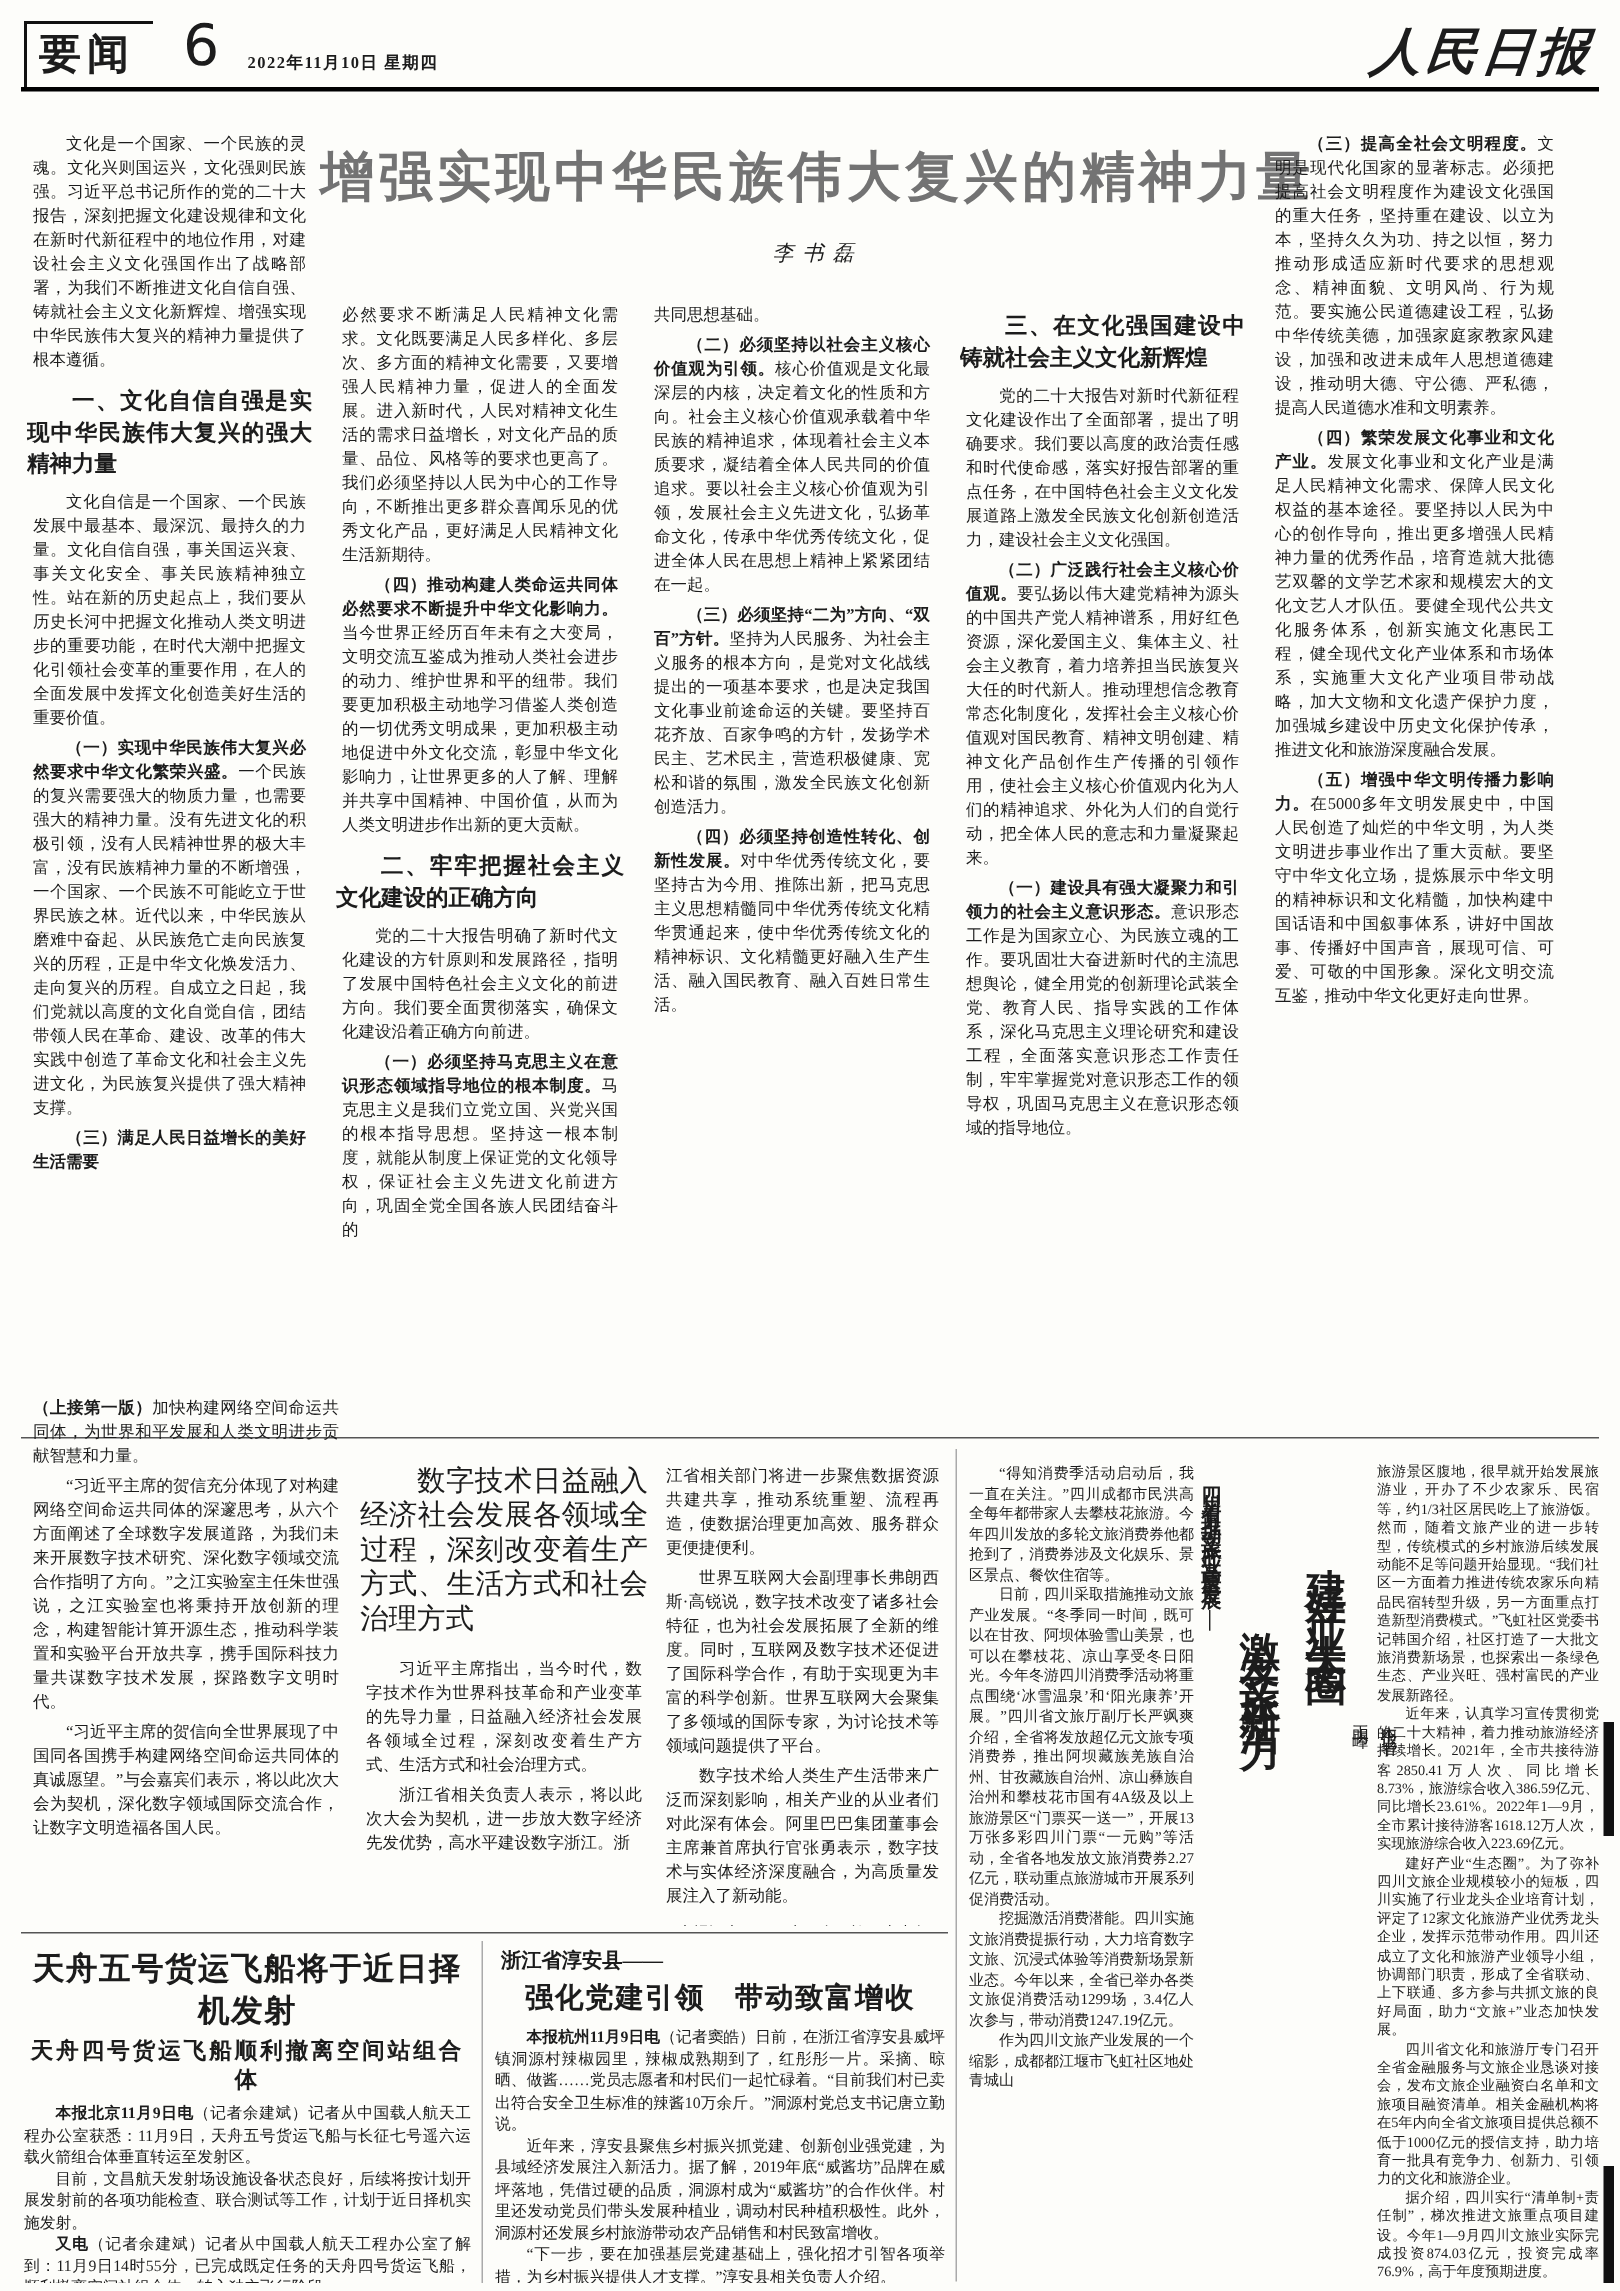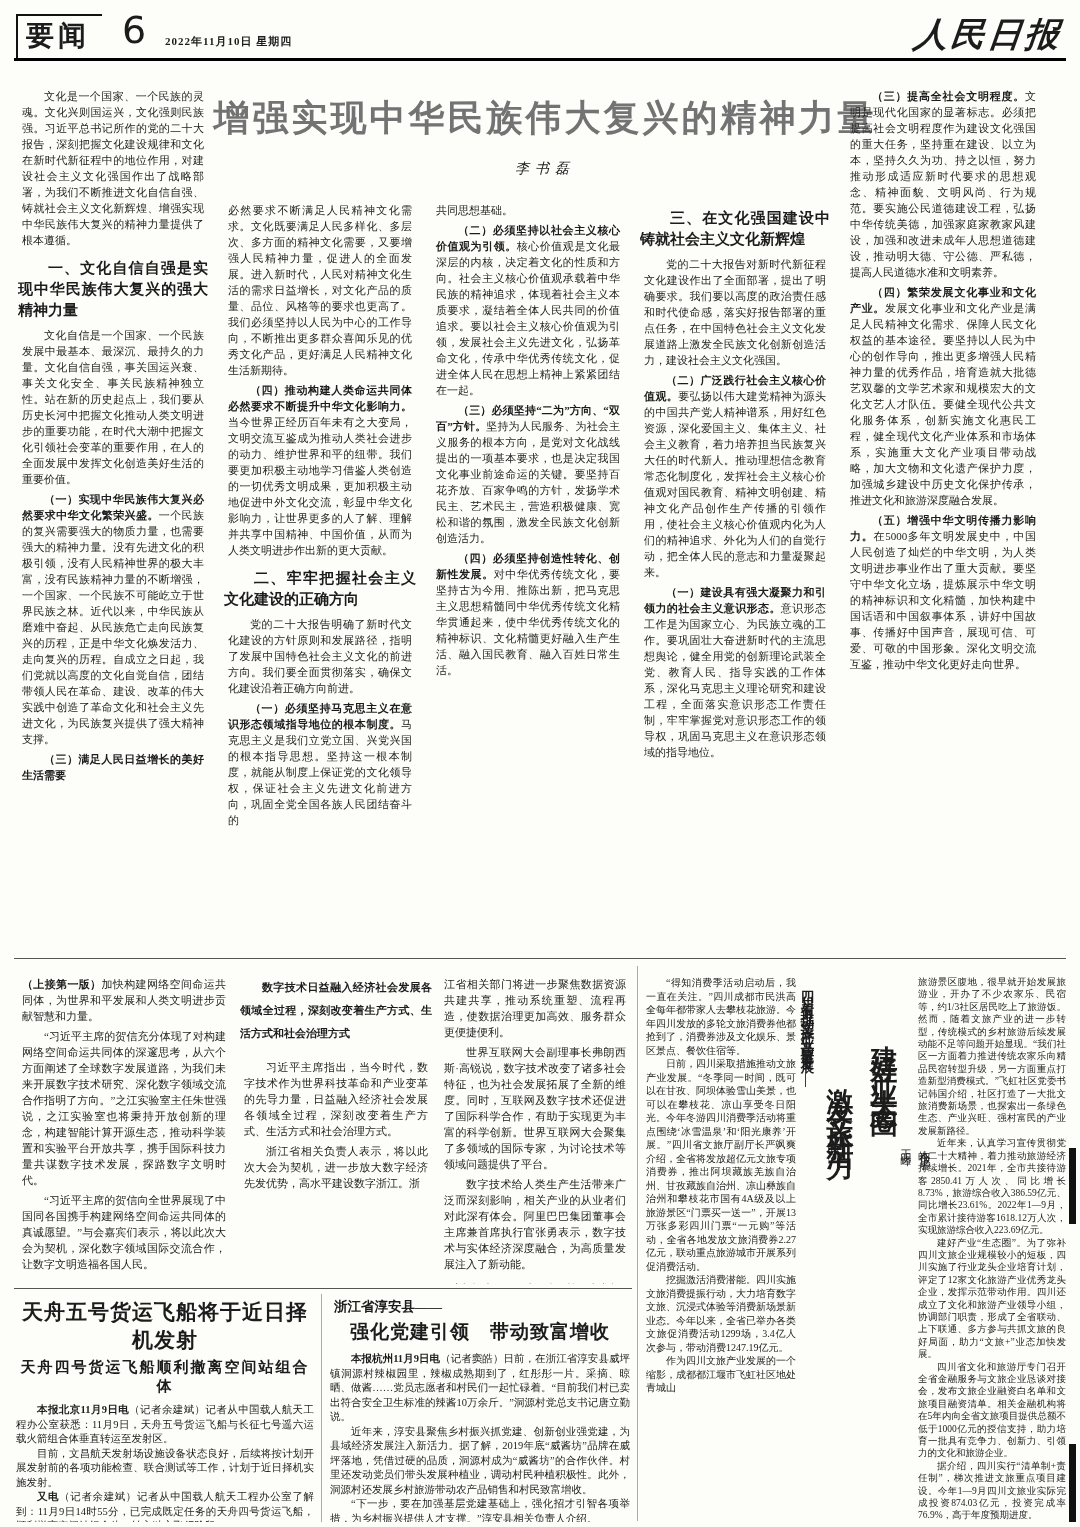--- a/index.html
+++ b/index.html
@@ -36,25 +36,25 @@
   .banner{position:absolute;left:492px;top:896px;width:538px;height:37px;background:#e8140c;
       color:#ffdf00;display:flex;align-items:center;justify-content:center;
       font-family:"Liberation Sans","DejaVu Sans",sans-serif;font-weight:900;font-size:25px;letter-spacing:6px;}
   
   .hr1{position:absolute;left:14px;top:958px;width:1052px;border-top:1px solid #555;}
   .hr2{position:absolute;left:14px;top:1288px;width:618px;border-top:1px solid #555;}
   .vr1{position:absolute;left:637px;top:966px;height:555px;border-left:1px solid #aaa;}
   .vr2{position:absolute;left:321px;top:1294px;height:228px;border-left:1px solid #aaa;}
   .edge-mark{position:absolute;right:4px;width:7px;background:#111;}
   
-  .na{position:absolute;top:972px;height:312px;}
+  .na{position:absolute;top:927px;height:312px;}
   .naA{left:18px; width:212px;}
   .naB{left:240px;width:192px;}
   .naC{left:440px;width:190px;}
-  .pullquote{font-family:"Liberation Sans","DejaVu Sans",sans-serif;font-weight:700;font-size:11px;
+  .pullquote{font-family:"Liberation Sans","DejaVu Sans",sans-serif;font-weight:400;font-size:19px;
       line-height:23px;text-align:justify;text-indent:2em;margin:4px 0 10px;}
   .caption{font-size:10.5px;text-align:right;margin-top:6px;}
   
   .tz{position:absolute;left:16px;top:1298px;width:298px;height:224px;overflow:hidden;}
   .tz-head{font-family:"Liberation Sans","DejaVu Sans",sans-serif;font-weight:900;font-size:21px;
       text-align:center;letter-spacing:1px;}
   .tz-sub{font-weight:700;font-size:15px;text-align:center;letter-spacing:2px;margin:4px 0 7px;}
   .smallbody{font-size:10.5px;line-height:14.5px;text-align:justify;overflow:hidden;}
   .smallbody p{margin:0;text-indent:2em;}
   

